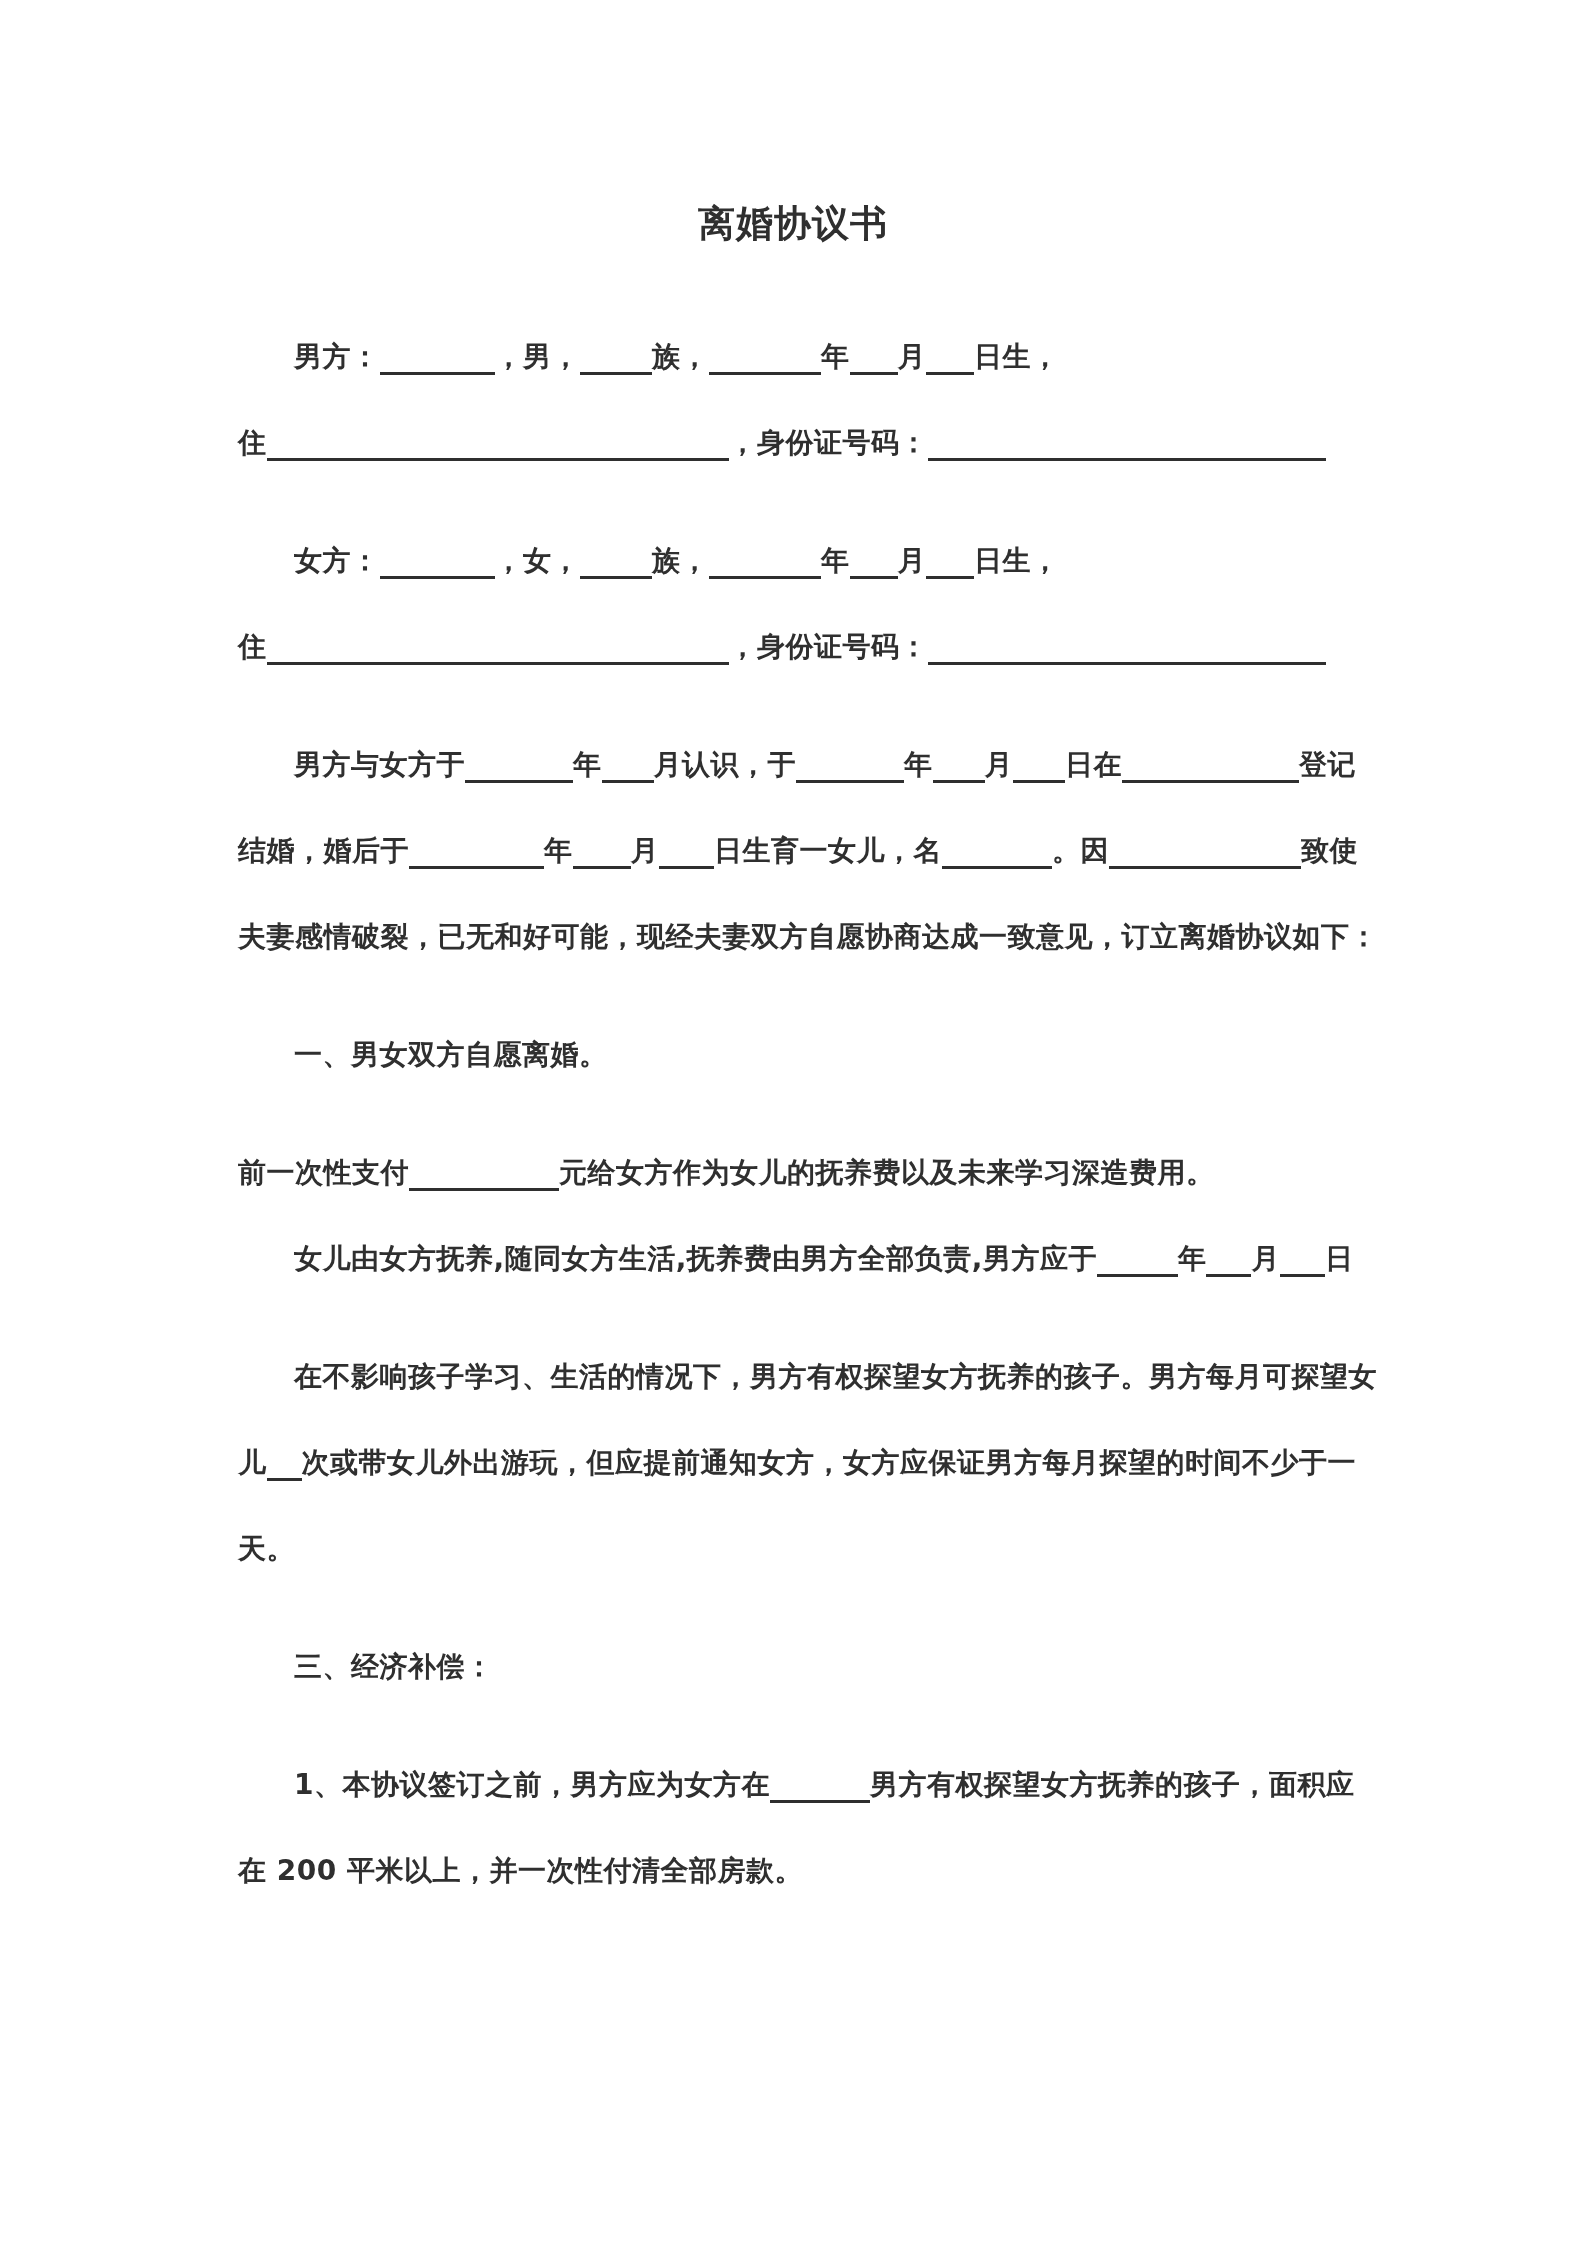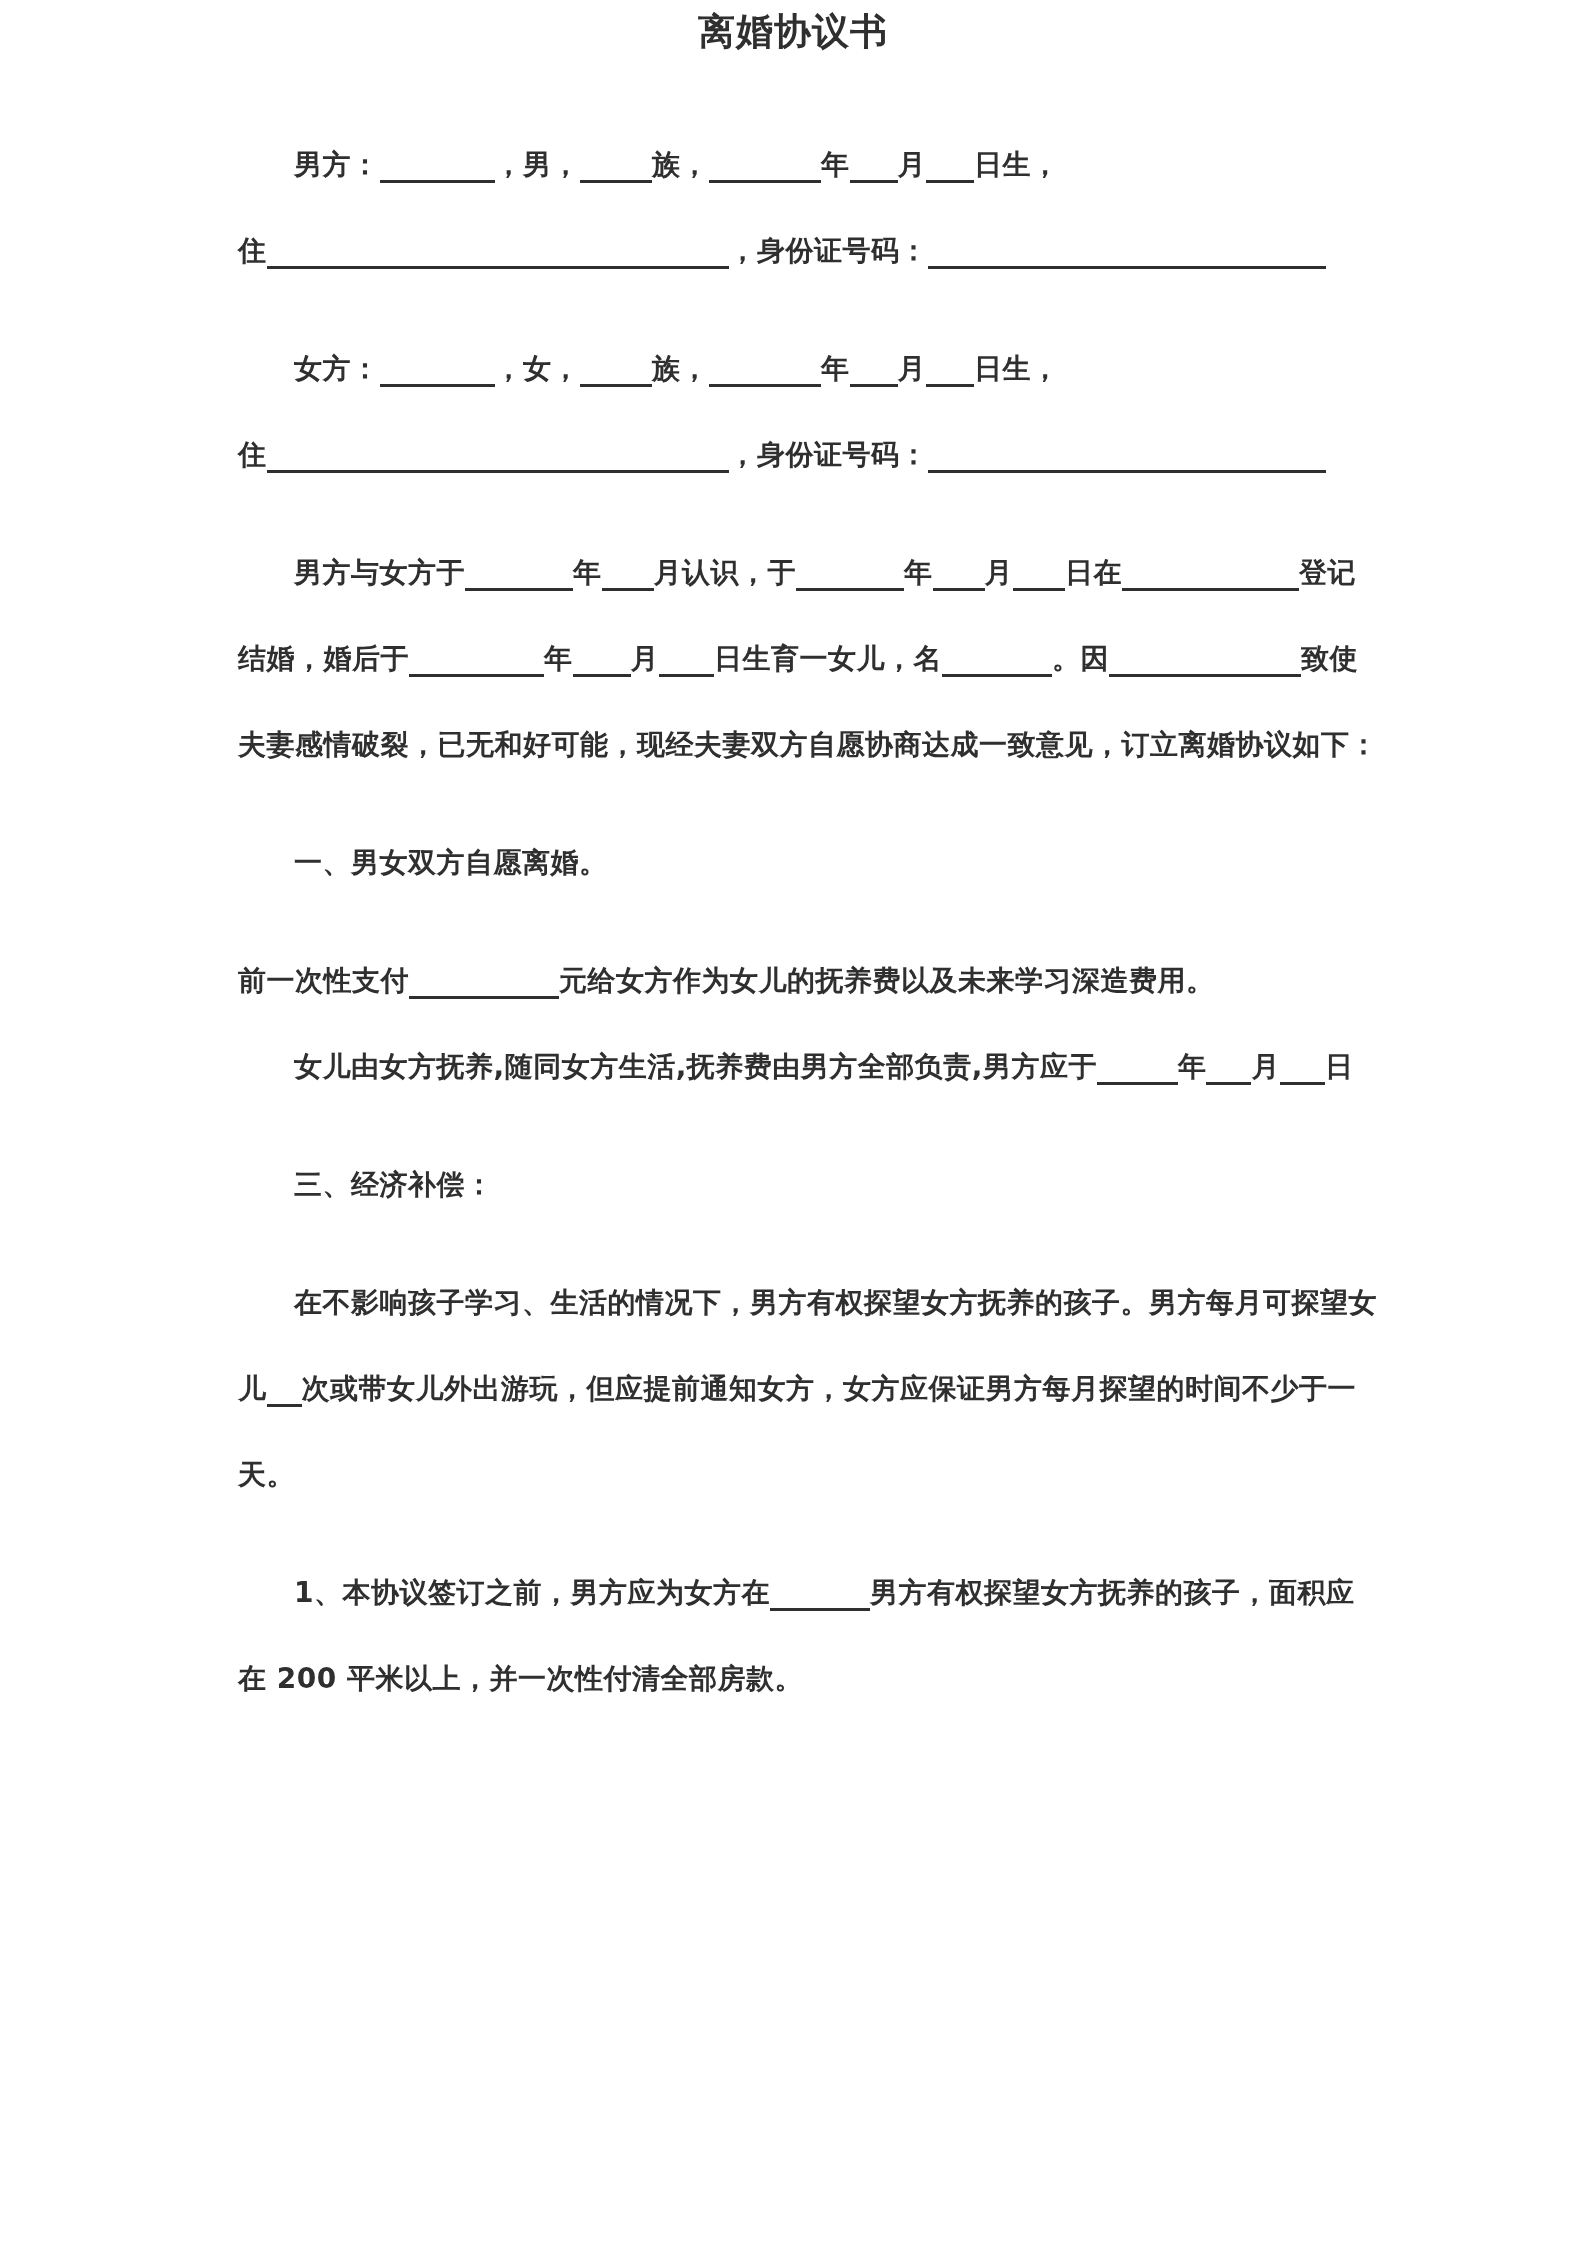--- a/index.html
+++ b/index.html
@@ -13,20 +13,21 @@
     height: 2244px;
     background: #ffffff;
     overflow: hidden;
     font-family: "DejaVu Sans", sans-serif;
     font-weight: bold;
     color: #2f2f2f;
   }
   .content {
     margin-left: 238px;
     width: 1110px;
+    padding-top: 192px;
   }
   .title {
     margin: 0 0 58px 0;
     font-size: 37px;
     line-height: 64px;
     height: 64px;
     text-align: center;
     font-weight: bold;
     letter-spacing: 1px;
   }
@@ -78,26 +79,26 @@
           <div class="line justify"><span class="run">夫妻感情破裂，已无和好可能，现经夫妻双方自愿协商达成一致意见，订立离婚协议如下：</span></div>
         </div>
         <div class="para">
           <div class="line indent"><span class="run">一、男女双方自愿离婚。</span></div>
         </div>
         <div class="para">
           <div class="line"><span class="run">前一次性支付</span><span class="blank" style="width: 150px;"></span><span class="run">元给女方作为女儿的抚养费以及未来学习深造费用。</span></div>
           <div class="line justify indent"><span class="run">女儿由女方抚养,随同女方生活,抚养费由男方全部负责,男方应于</span><span class="blank" style="width: 81px;"></span><span class="run">年</span><span class="blank" style="width: 45px;"></span><span class="run">月</span><span class="blank" style="width: 45px;"></span><span class="run">日</span></div>
         </div>
         <div class="para">
-          <div class="line indent"><span class="run">三、经济补偿：</span></div>
-        </div>
-        <div class="para">
           <div class="line justify indent"><span class="run">在不影响孩子学习、生活的情况下，男方有权探望女方抚养的孩子。男方每月可探望女</span></div>
           <div class="line justify"><span class="run">儿</span><span class="blank" style="width: 35px;"></span><span class="run">次或带女儿外出游玩，但应提前通知女方，女方应保证男方每月探望的时间不少于一</span></div>
           <div class="line"><span class="run">天。</span></div>
+        </div>
+        <div class="para">
+          <div class="line indent"><span class="run">三、经济补偿：</span></div>
         </div>
         <div class="para">
           <div class="line justify indent"><span class="run">1、本协议签订之前，男方应为女方在</span><span class="blank" style="width: 100px;"></span><span class="run">男方有权探望女方抚养的孩子，面积应</span></div>
           <div class="line"><span class="run">在 200 平米以上，并一次性付清全部房款。</span></div>
         </div>
       </div>
   </div>
 </div>
 
 </body></html>

